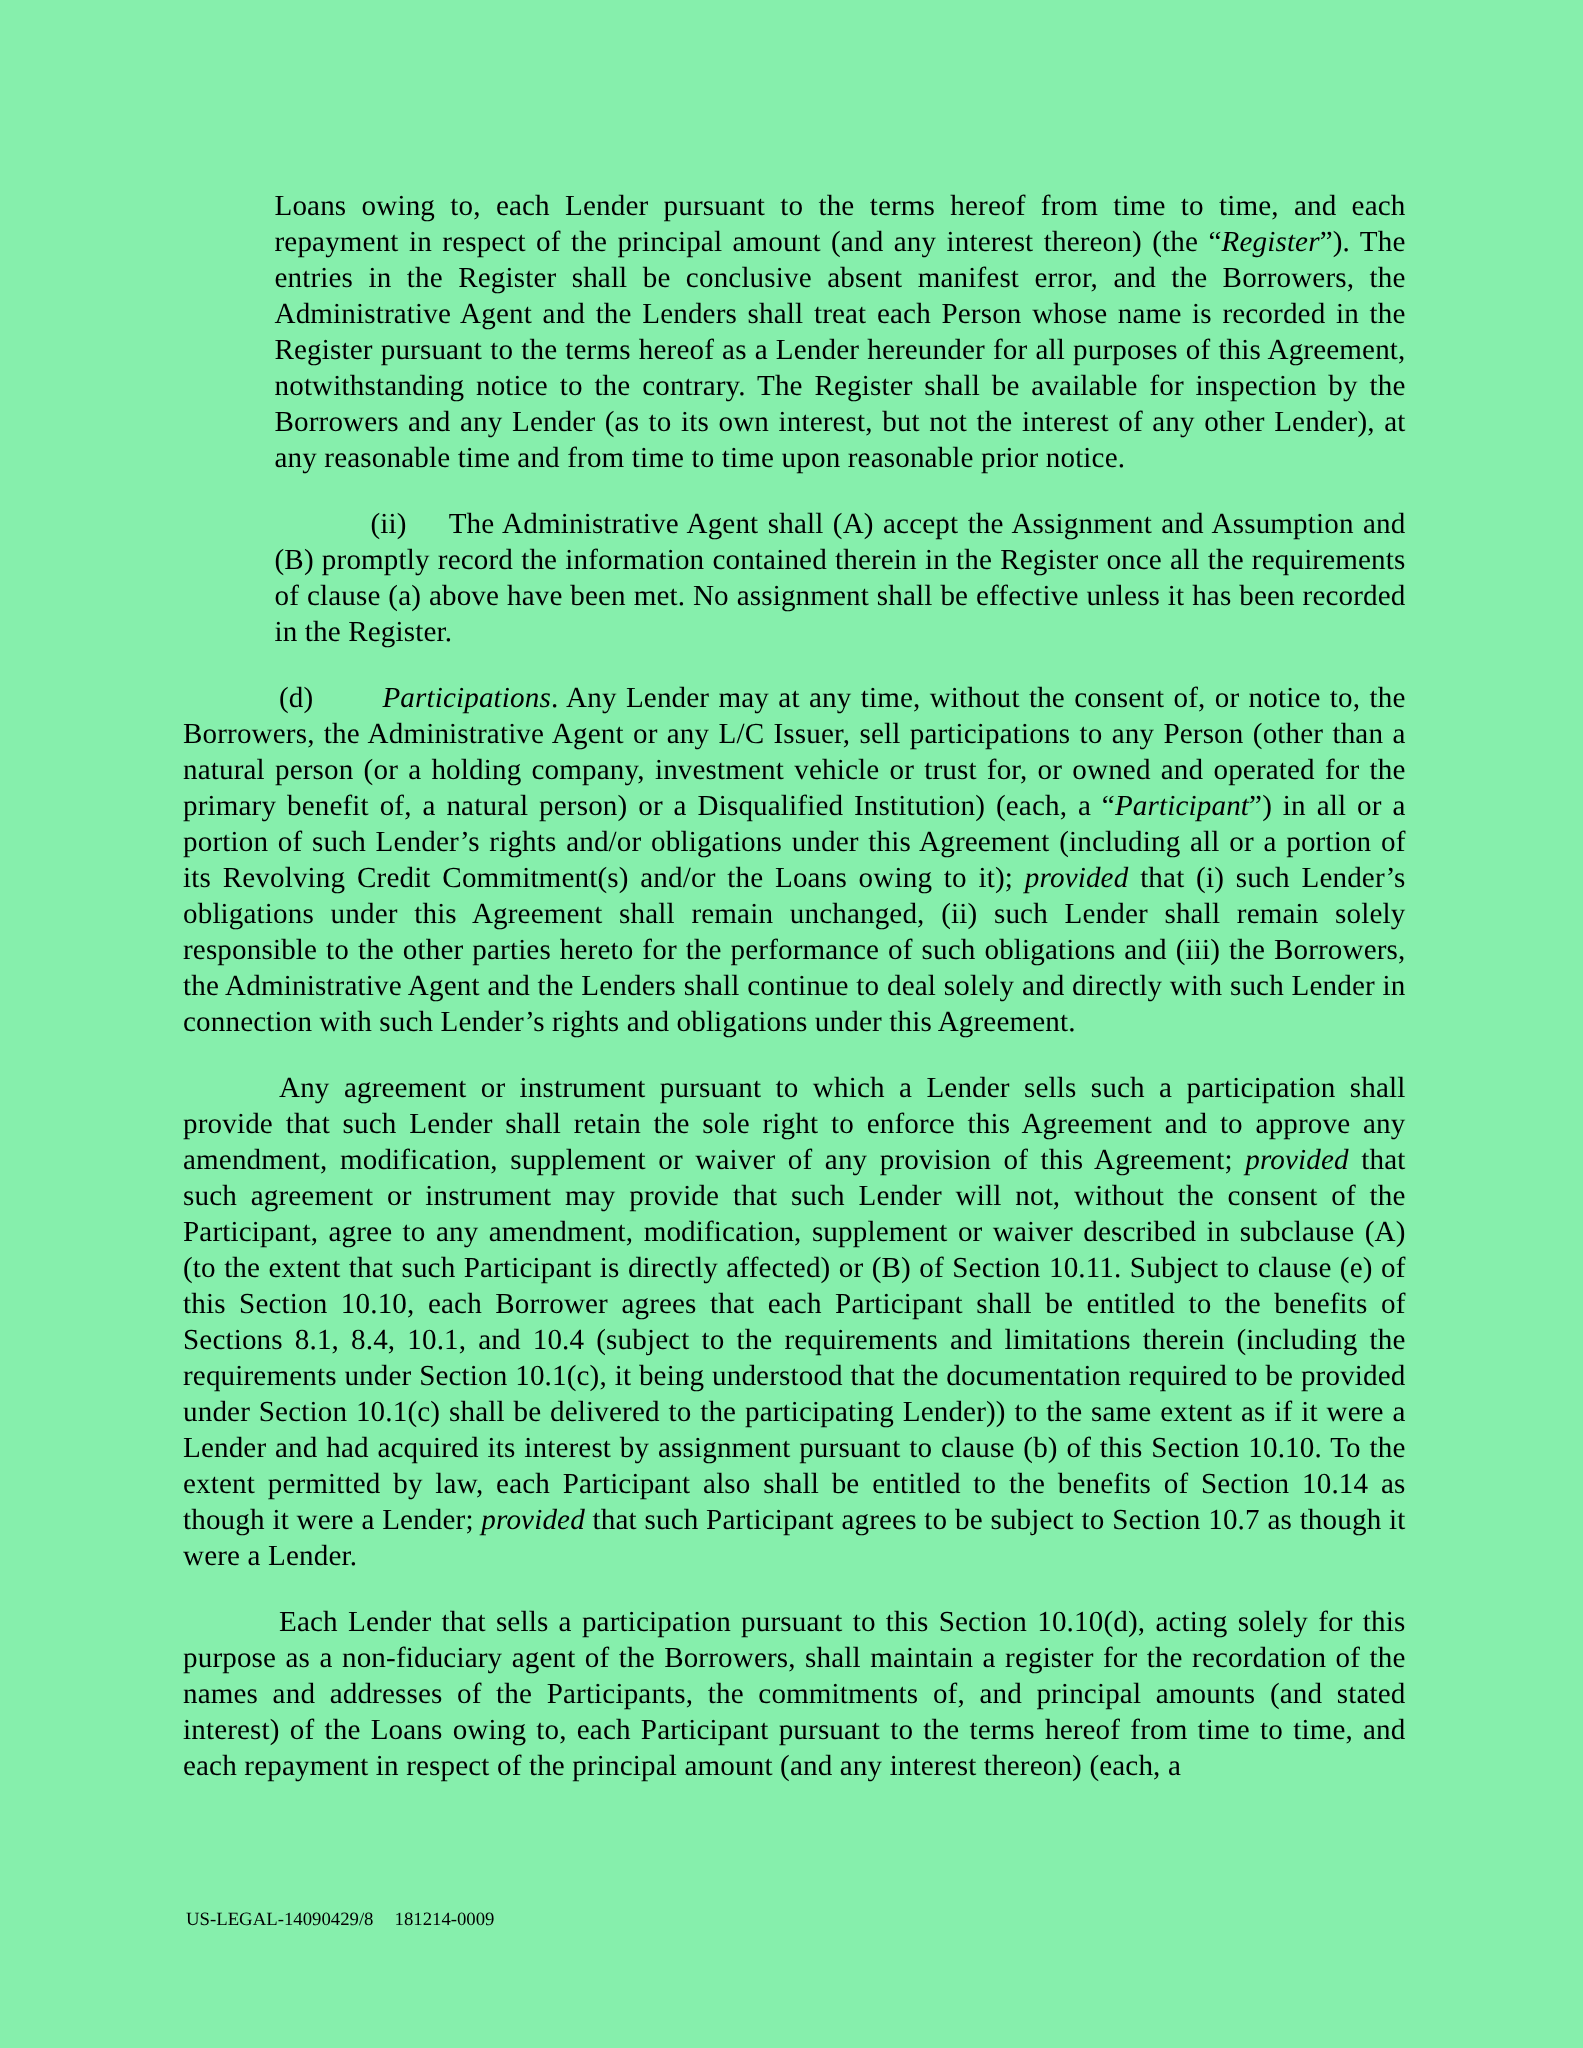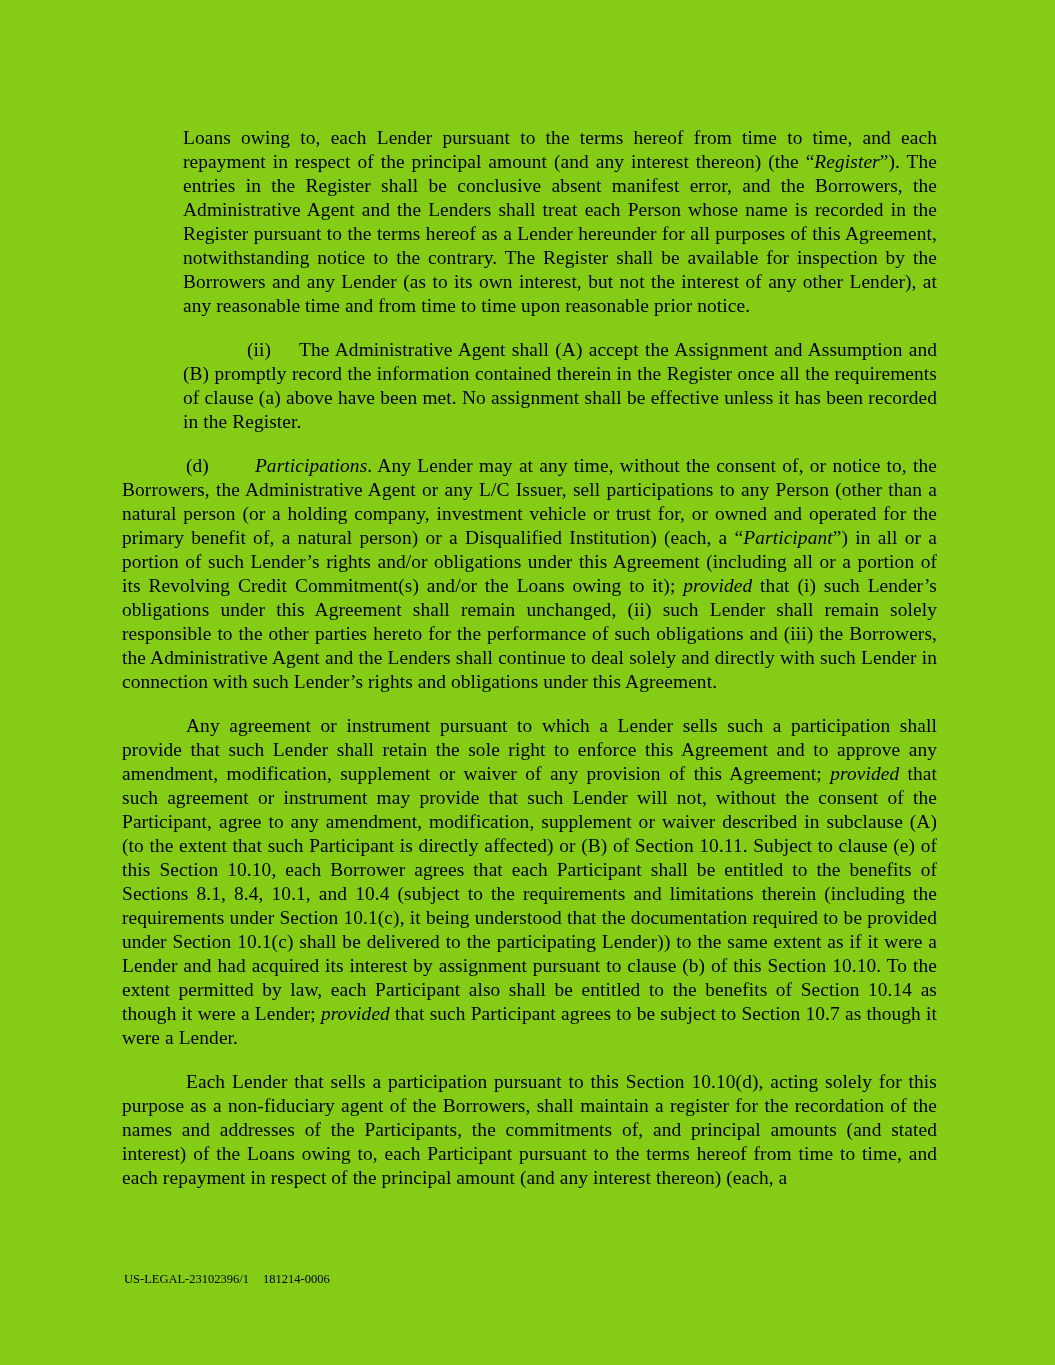--- a/index.html
+++ b/index.html
@@ -4,21 +4,21 @@
 <style>
   html, body { margin: 0; padding: 0; }
   body {
     width: 1055px; height: 1365px;
     background: #ffffff;
     font-family: "Liberation Serif", serif;
     color: #000000;
     position: relative;
     overflow: hidden;
   }
-  .page { position: absolute; inset: 0; background: #84cc16; }
+  .page { position: absolute; inset: 0; background: #86efac; }
   .content {
     position: absolute;
     top: 126px; left: 122px;
     width: 815px;
   }
   .content p {
     margin: 0 0 20px 0;
     font-size: 19.4px;
     line-height: 24px;
     text-align: justify;
@@ -53,17 +53,17 @@
 <div class="page">
   <div class="content" id="doc-body">
       <p class="block"><span class="">Loans owing to, each Lender pursuant to the terms hereof from time to time, and each repayment in respect of the principal amount (and any interest thereon) (the “</span><span class="it">Register</span><span class="">”). The entries in the Register shall be conclusive absent manifest error, and the Borrowers, the Administrative Agent and the Lenders shall treat each Person whose name is recorded in the Register pursuant to the terms hereof as a Lender hereunder for all purposes of this Agreement, notwithstanding notice to the contrary.  The Register shall be available for inspection by the Borrowers and any Lender (as to its own interest, but not the interest of any other Lender), at any reasonable time and from time to time upon reasonable prior notice.</span></p>
       <p class="block indent"><span class="">(ii)</span><span class="tab" style="width: 28px;"></span><span class="">The Administrative Agent shall (A) accept the Assignment and Assumption and (B) promptly record the information contained therein in the Register once all the requirements of </span><span class="un">clause (a)</span><span class=""> above have been met.  No assignment shall be effective unless it has been recorded in the Register.</span></p>
       <p class="indent"><span class="">(d)</span><span class="tab" style="width: 46px;"></span><span class="it">Participations</span><span class="">.  Any Lender may at any time, without the consent of, or notice to, the Borrowers, the Administrative Agent or any L/C Issuer, sell participations to any Person (other than a natural person (or a holding company, investment vehicle or trust for, or owned and operated for the primary benefit of, a natural person) or a Disqualified Institution) (each, a “</span><span class="it">Participant</span><span class="">”) in all or a portion of such Lender’s rights and/or obligations under this Agreement (including all or a portion of its Revolving Credit Commitment(s) and/or the Loans owing to it); </span><span class="it">provided</span><span class=""> that (i) such Lender’s obligations under this Agreement shall remain unchanged, (ii) such Lender shall remain solely responsible to the other parties hereto for the performance of such obligations and (iii) the Borrowers, the Administrative Agent and the Lenders shall continue to deal solely and directly with such Lender in connection with such Lender’s rights and obligations under this Agreement.</span></p>
       <p class="indent"><span class="">Any agreement or instrument pursuant to which a Lender sells such a participation shall provide that such Lender shall retain the sole right to enforce this Agreement and to approve any amendment, modification, supplement or waiver of any provision of this Agreement; </span><span class="it">provided</span><span class=""> that such agreement or instrument may provide that such Lender will not, without the consent of the Participant, agree to any amendment, modification, supplement or waiver described in </span><span class="un">subclause (A)</span><span class=""> (to the extent that such Participant is directly affected) or (B) of Section</span><span class="un"> 10.11</span><span class="">. Subject to </span><span class="un">clause (e)</span><span class=""> of this Section</span><span class="un"> 10.10</span><span class="">, each Borrower agrees that each Participant shall be entitled to the benefits of </span><span class="un">Sections 8.1</span><span class="">, </span><span class="un">8.4</span><span class="">, 10.1, and 10.4 (subject to the requirements and limitations therein (including the requirements under Section</span><span class="un"> 10.1(c)</span><span class="">, it being understood that the documentation required to be provided under Section</span><span class="un"> 10.1(c)</span><span class=""> shall be delivered to the participating Lender)) to the same extent as if it were a Lender and had acquired its interest by assignment pursuant to </span><span class="un">clause (b)</span><span class=""> of this </span><span class="un">Section 10.10</span><span class="">. To the extent permitted by law, each Participant also shall be entitled to the benefits of Section</span><span class="un"> 10.14</span><span class=""> as though it were a Lender; </span><span class="it">provided</span><span class=""> that such Participant agrees to be subject to Section</span><span class="un"> 10.7</span><span class=""> as though it were a Lender.</span></p>
       <p class="indent"><span class="">Each Lender that sells a participation pursuant to this </span><span class="un">Section 10.10(d)</span><span class="">, acting solely for this purpose as a non-fiduciary agent of the Borrowers, shall maintain a register for the recordation of the names and addresses of the Participants, the commitments of, and principal amounts (and stated interest) of the Loans owing to, each Participant pursuant to the terms hereof from time to time, and each repayment in respect of the principal amount (and any interest thereon) (each, a</span></p>
     </div>
 
   <div class="footer-doc">
-    <span>US-LEGAL-23102396/1</span><span class="sep"></span><span>181214-0006</span>
+    <span>US-LEGAL-14090429/8</span><span class="sep"></span><span>181214-0009</span>
   </div>
 
   <div class="footer-page">150</div>
 </div>
 
 </body></html>

